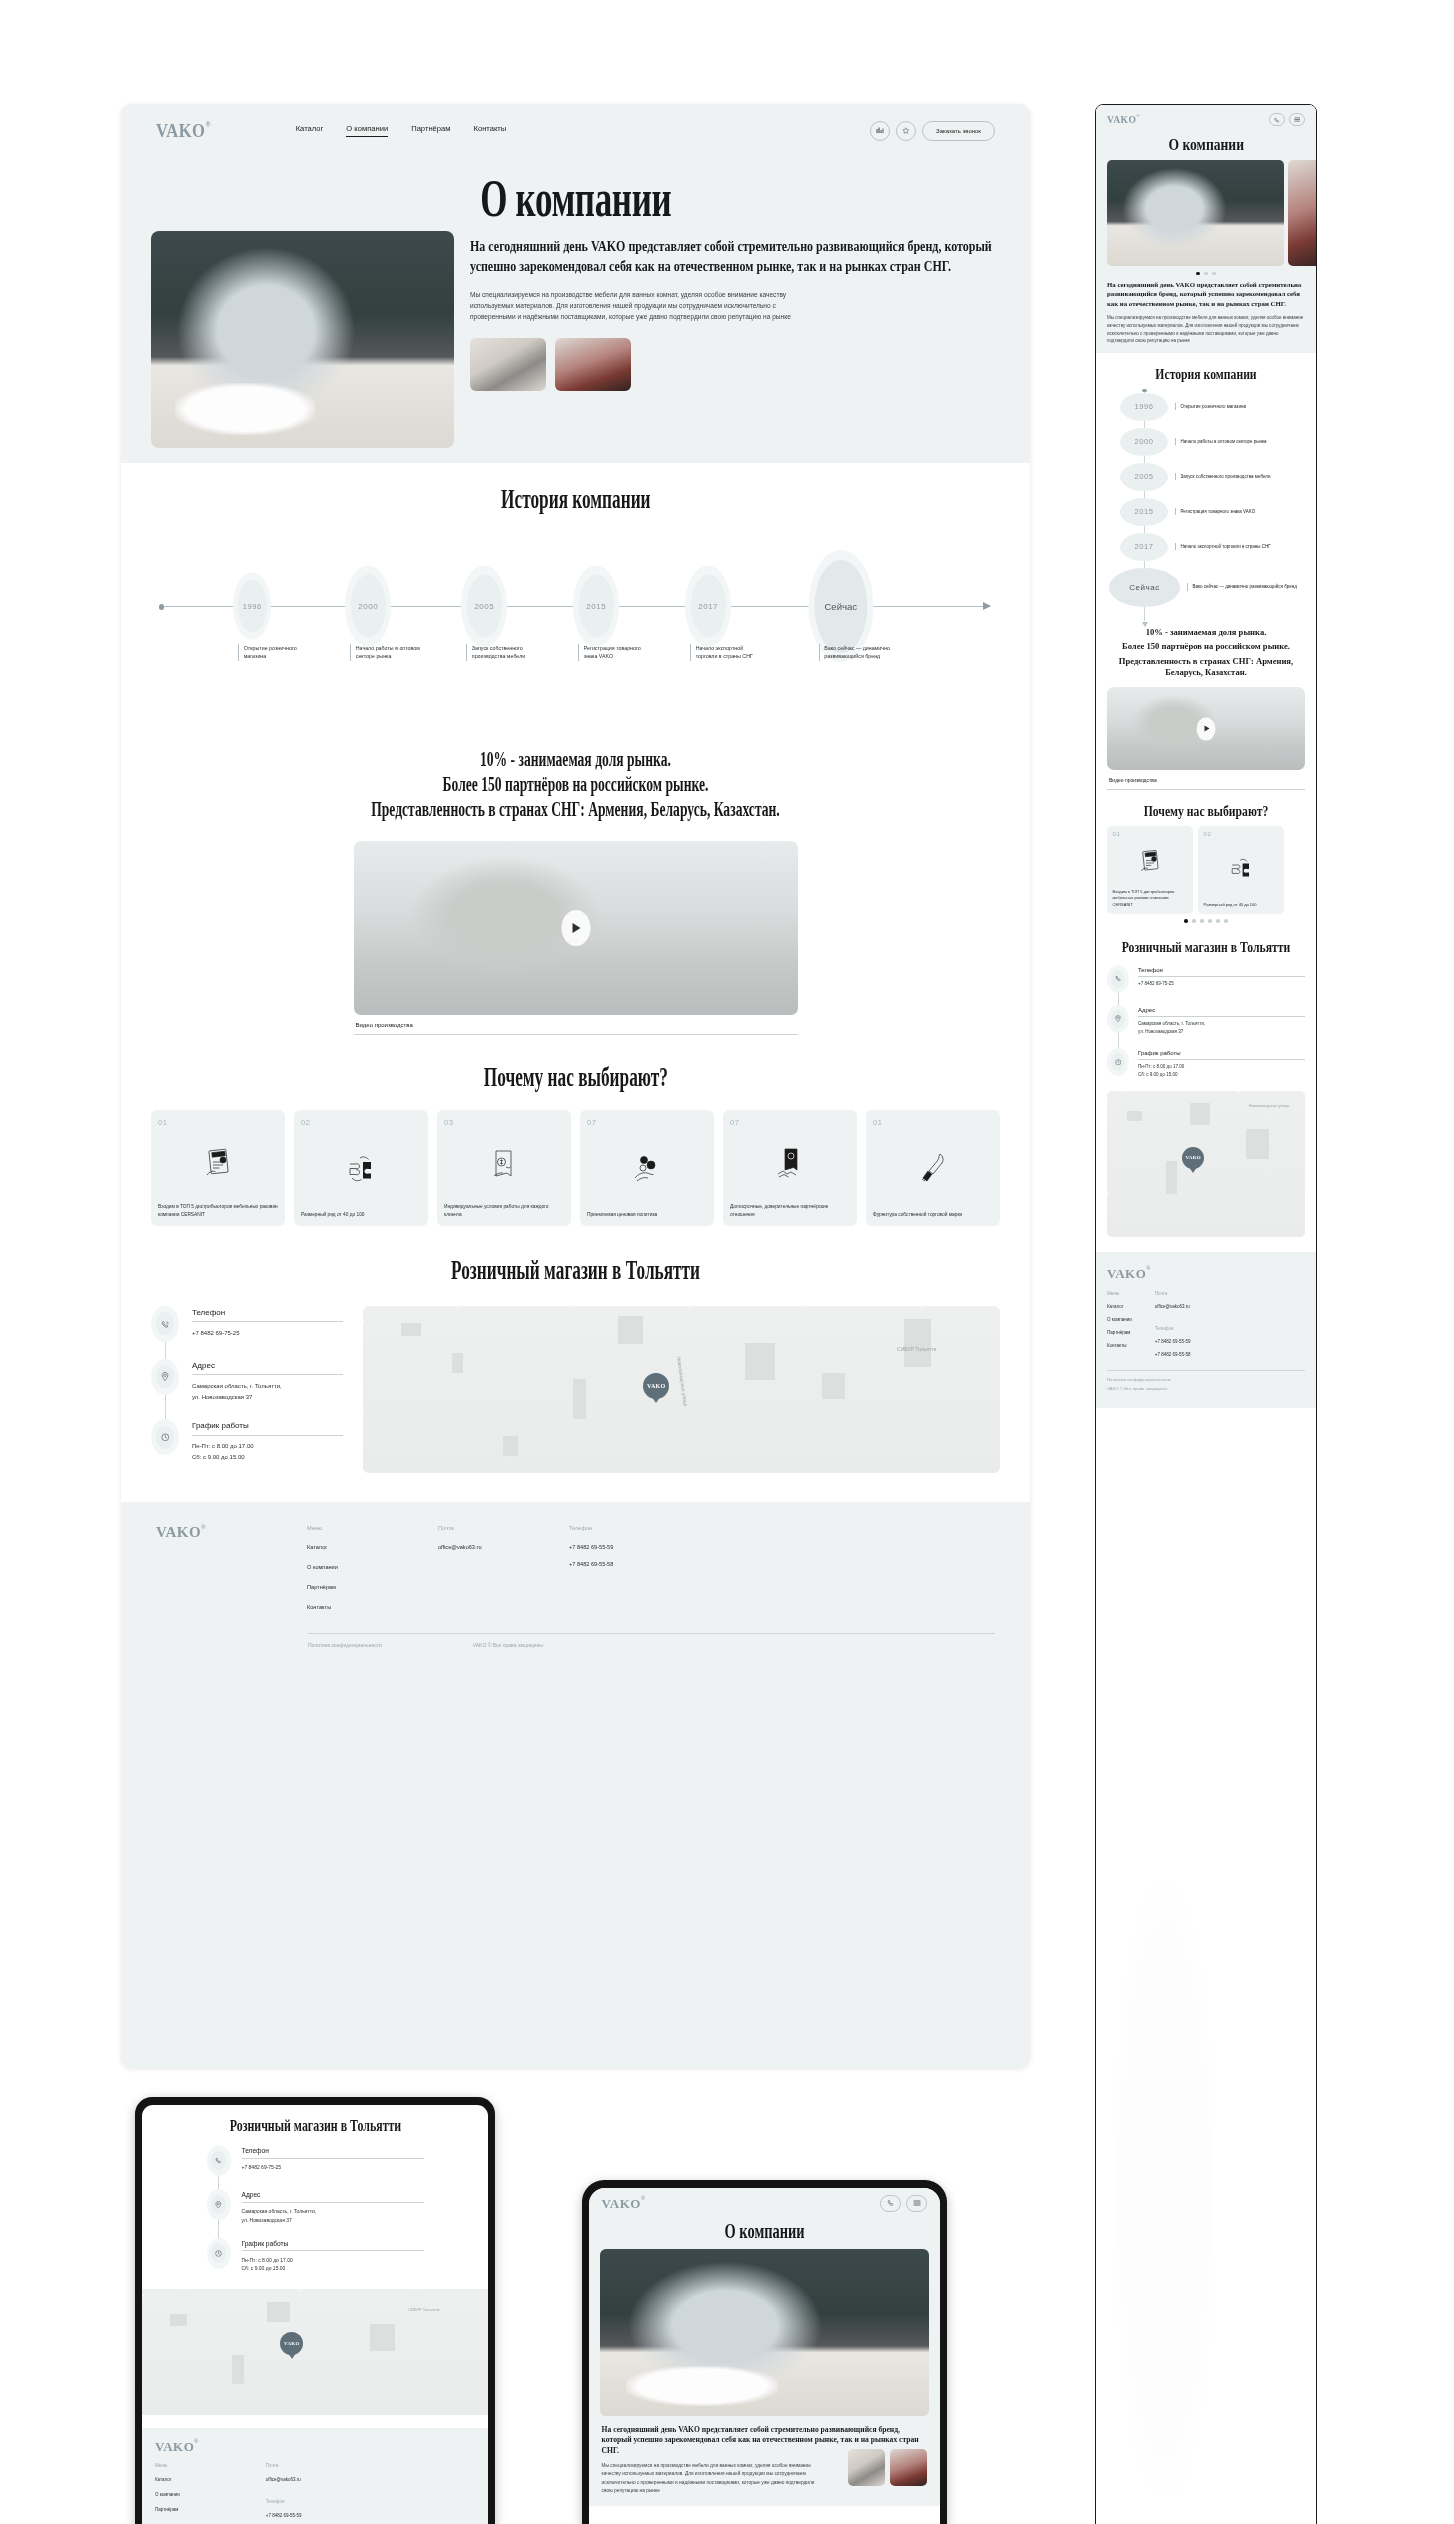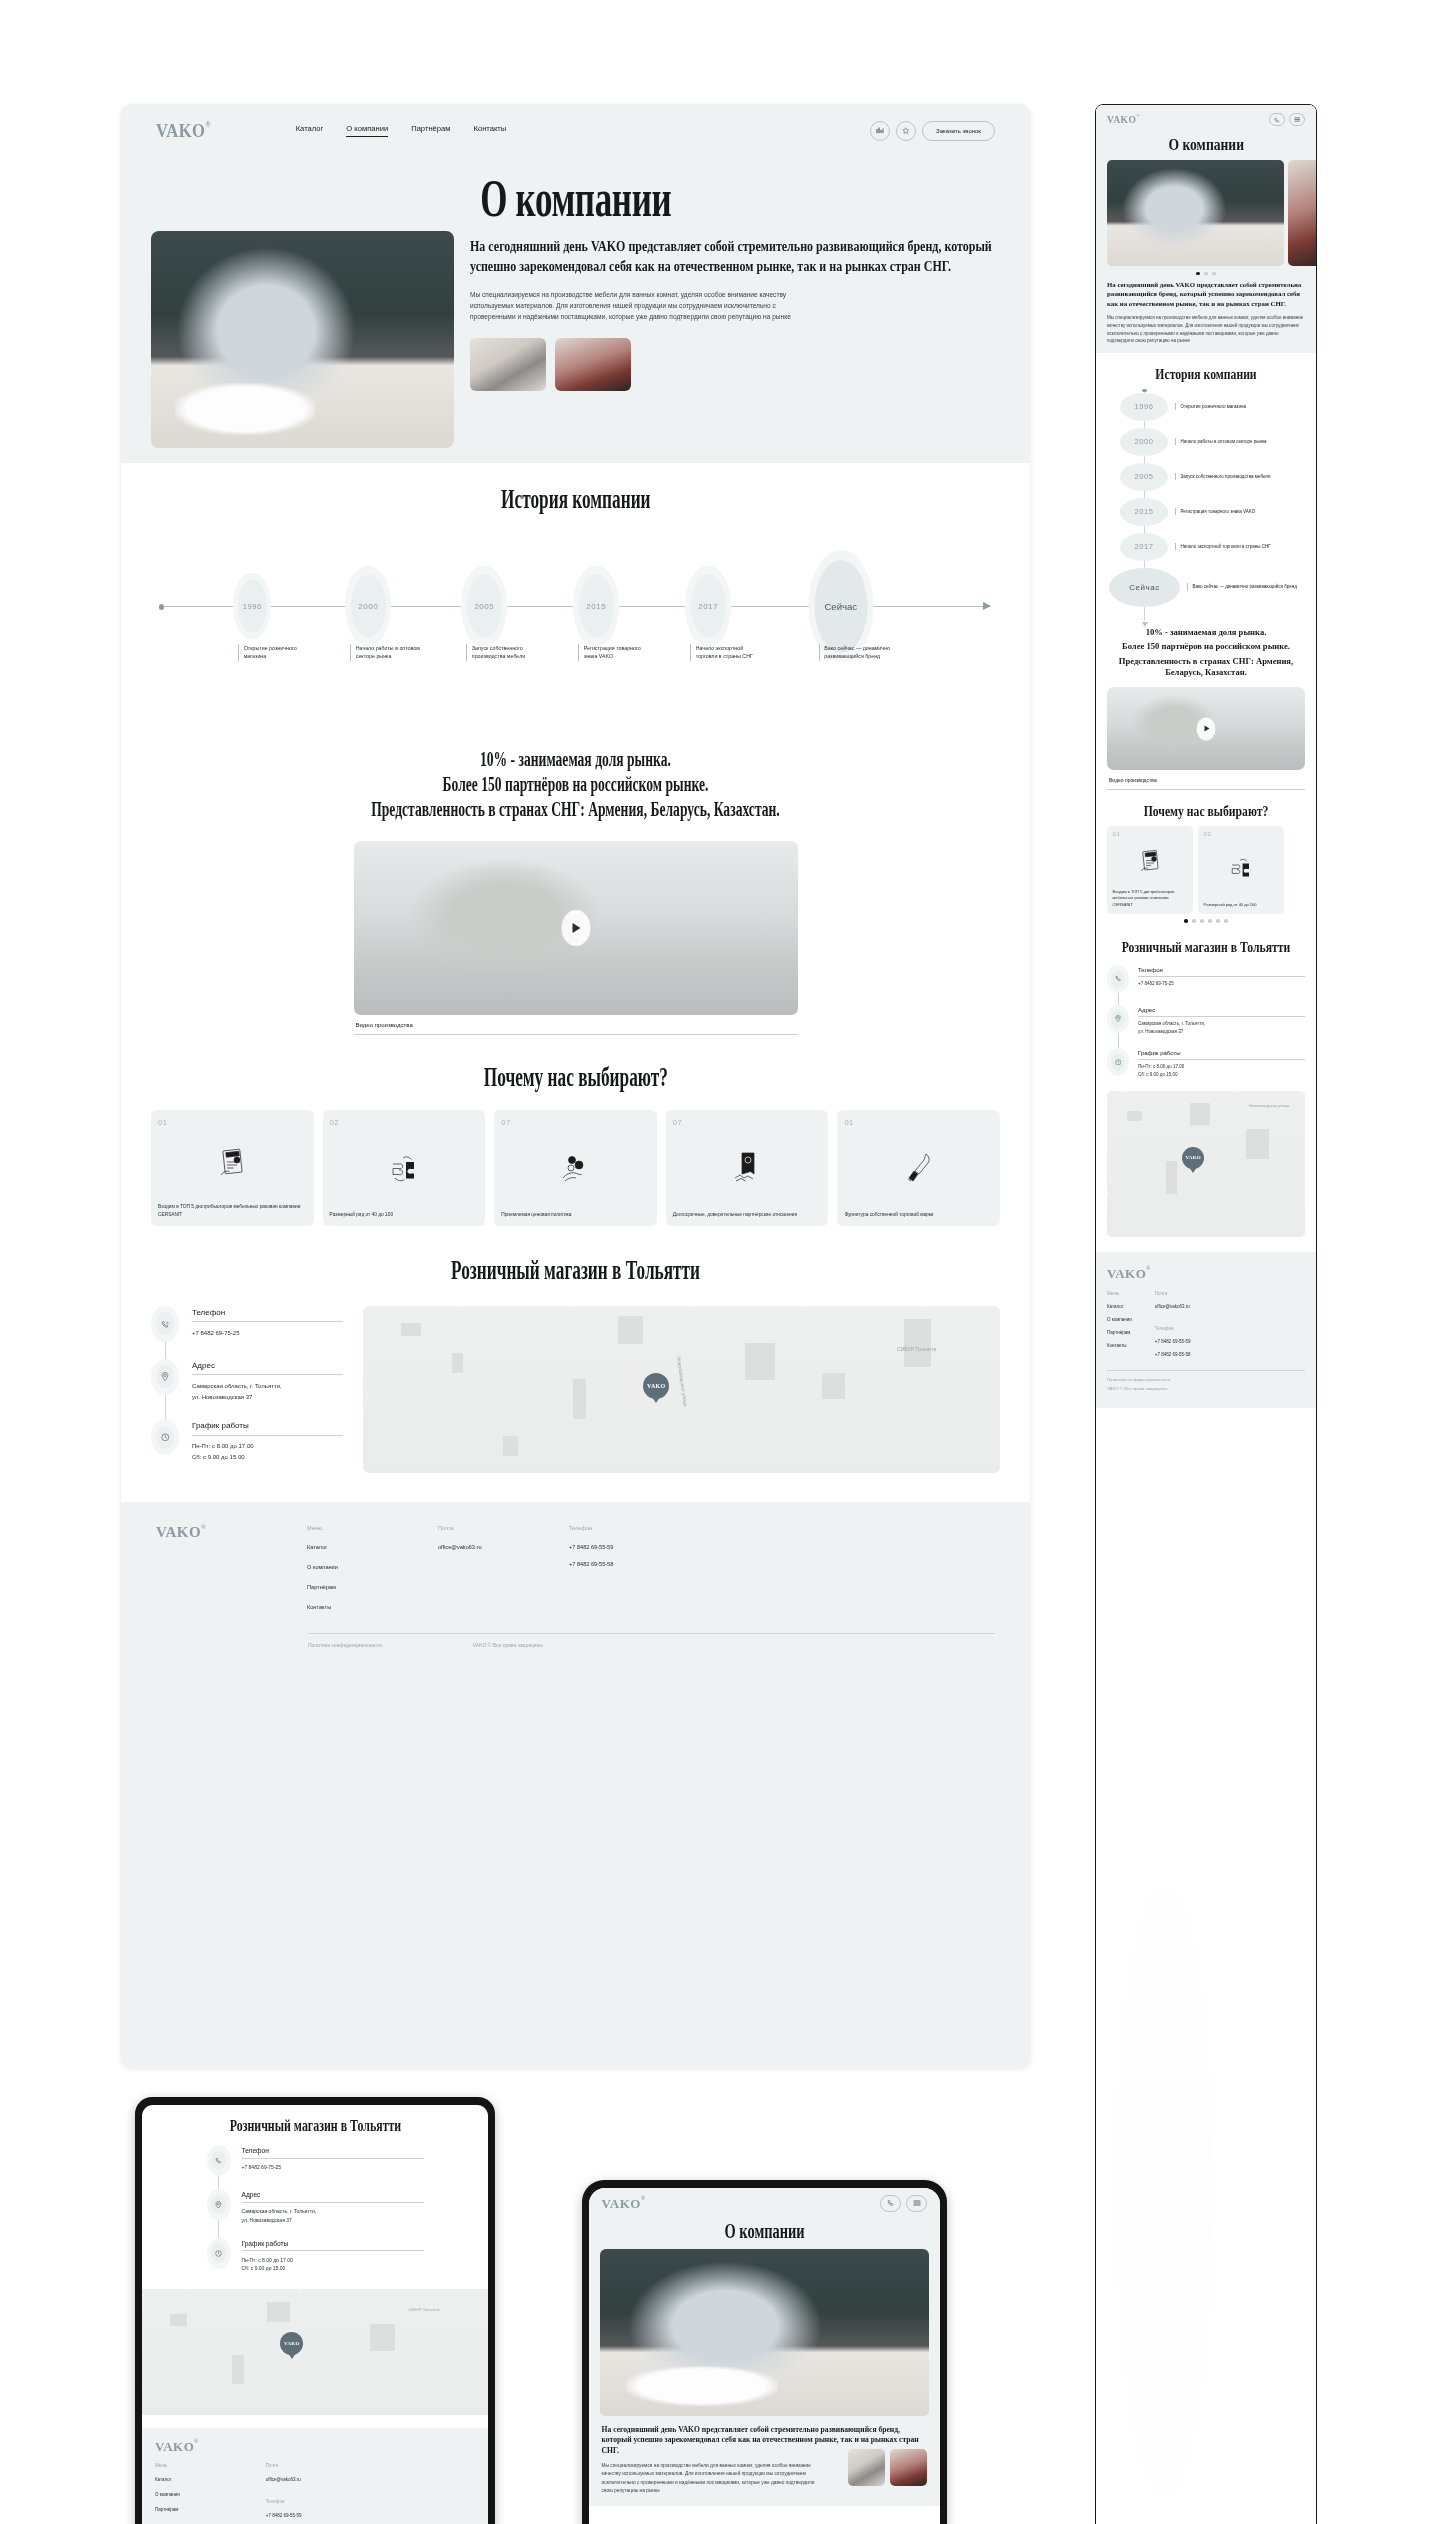--- a/index.html
+++ b/index.html
@@ -385,20 +385,36 @@
               <g stroke="#222" stroke-width="1.4" fill="none">
                 <path d="M10 30h12a5 5 0 110 9H10v12h12a5 5 0 100-9"></path>
                 <path d="M36 26h16v14h-6a5 5 0 100 9h6v10H36z" fill="#1b1b1b" stroke="none"></path>
                 <path d="M30 18c6-4 13-2 17 3M14 58c5 6 13 7 19 3"></path>
               </g>
             </svg>
         </div>
         <div class="card-txt">Размерный ряд от 40 до 100</div>
       </div>
       <div class="card">
+        <div class="card-num">03</div>
+        <div class="card-ill">
+          <svg width="32" height="40" viewBox="0 0 64 80">
+              <g fill="none" stroke="#222" stroke-width="1.4">
+                <path d="M16 12h30v50l-8-6-22 6z"></path>
+                <circle cx="27" cy="34" r="8"></circle>
+                <path d="M27 29v10M24.5 31h5M24.5 37h5"></path>
+                <path d="M36 44c3 2 7 2 9 0"></path>
+                <path d="M12 62c5-5 12-7 18-6"></path>
+              </g>
+            </svg>
+        </div>
+        <div class="card-txt">Индивидуальные условия
+работы   для каждого клиента</div>
+      </div>
+      <div class="card">
         <div class="card-num">07</div>
         <div class="card-ill">
           <svg width="32" height="40" viewBox="0 0 64 80">
               <g fill="none" stroke="#222" stroke-width="1.4">
                 <circle cx="26" cy="22" r="7" fill="#1b1b1b"></circle>
                 <circle cx="40" cy="32" r="8" fill="#1b1b1b"></circle>
                 <circle cx="24" cy="38" r="6"></circle>
                 <path d="M8 58c6-8 16-12 24-10 5 1 9 4 13 3"></path>
                 <path d="M12 64c7-6 15-8 22-6"></path>
               </g>

